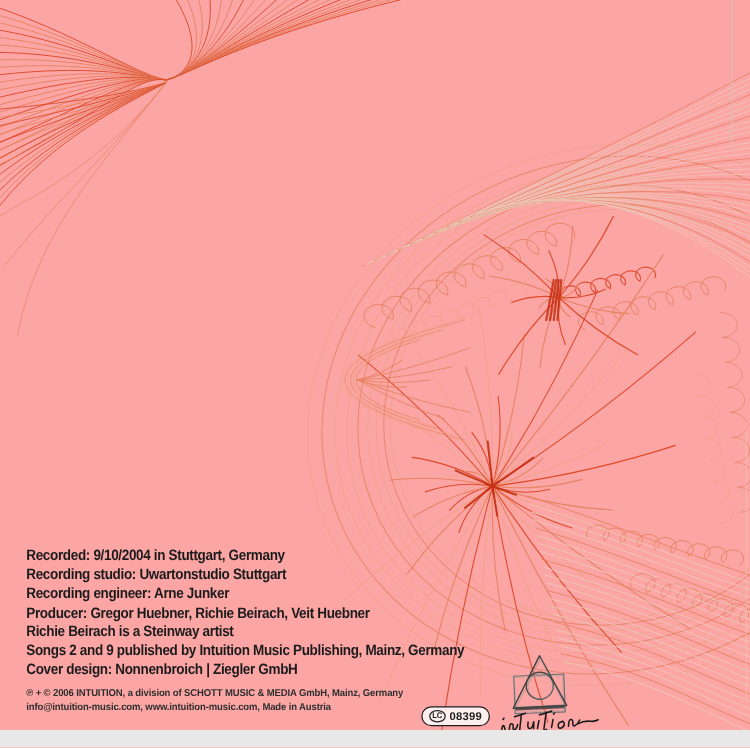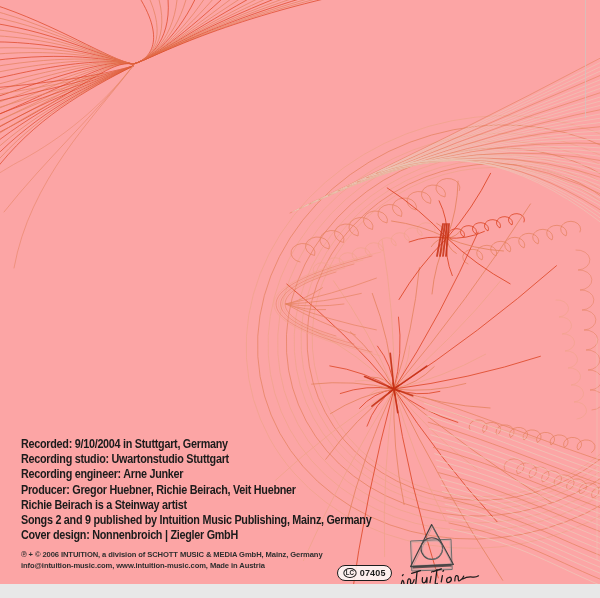--- a/index.html
+++ b/index.html
@@ -257,21 +257,21 @@
     <div>Cover design: Nonnenbroich | Ziegler GmbH</div>
   </div>
 
   <div class="legal">
     <div>℗ + © 2006 INTUITION, a division of SCHOTT MUSIC &amp; MEDIA GmbH, Mainz, Germany</div>
     <div>info@intuition-music.com, www.intuition-music.com, Made in Austria</div>
   </div>
 
   <div class="lc-badge">
     <span class="lc-prefix">LC</span>
-    <span class="lc-number">07405</span>
+    <span class="lc-number">08399</span>
   </div>
 
   <div class="logo">
     <svg class="logo-icon" width="52" height="50" viewBox="0 0 52 50" aria-hidden="true">
       <g fill="none" stroke-linecap="round" stroke-linejoin="round">
         <path d="M5,18 L45,16.2 L46.2,46.5 L6.2,48 Z" stroke="#6d6d6d" stroke-width="1"></path>
         <path d="M6,19 L44,17.4 L45,45.4 L7.2,46.8 Z" stroke="#a3a3a3" stroke-width="0.6" opacity="0.8"></path>
         <path d="M25.6,1.6 L4.6,43.6 L47.4,41.5 Z" stroke="#3f3f3f" stroke-width="1.2"></path>
         <path d="M26.3,3.8 L7.1,42.7 L45.3,40.8 Z" stroke="#8a8a8a" stroke-width="0.6" opacity="0.8"></path>
         <circle cx="25.8" cy="25.6" r="10.8" stroke="#4a4a4a" stroke-width="1.1"></circle>

